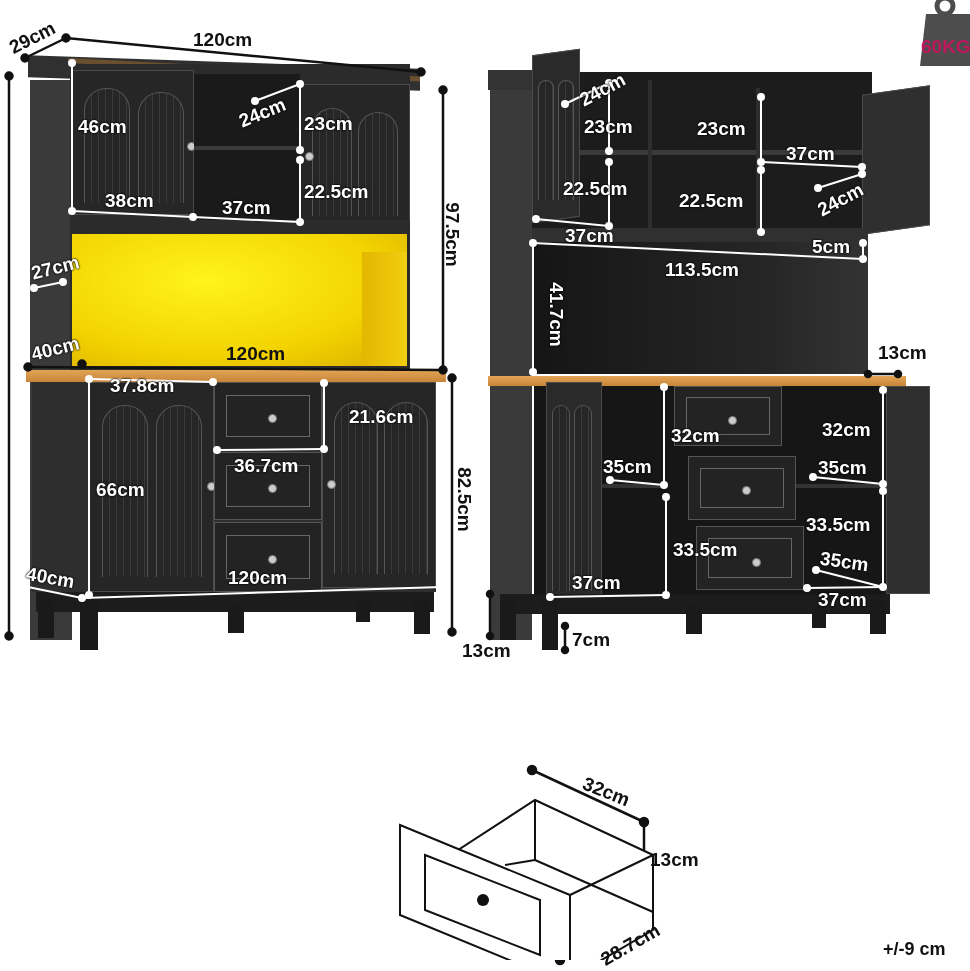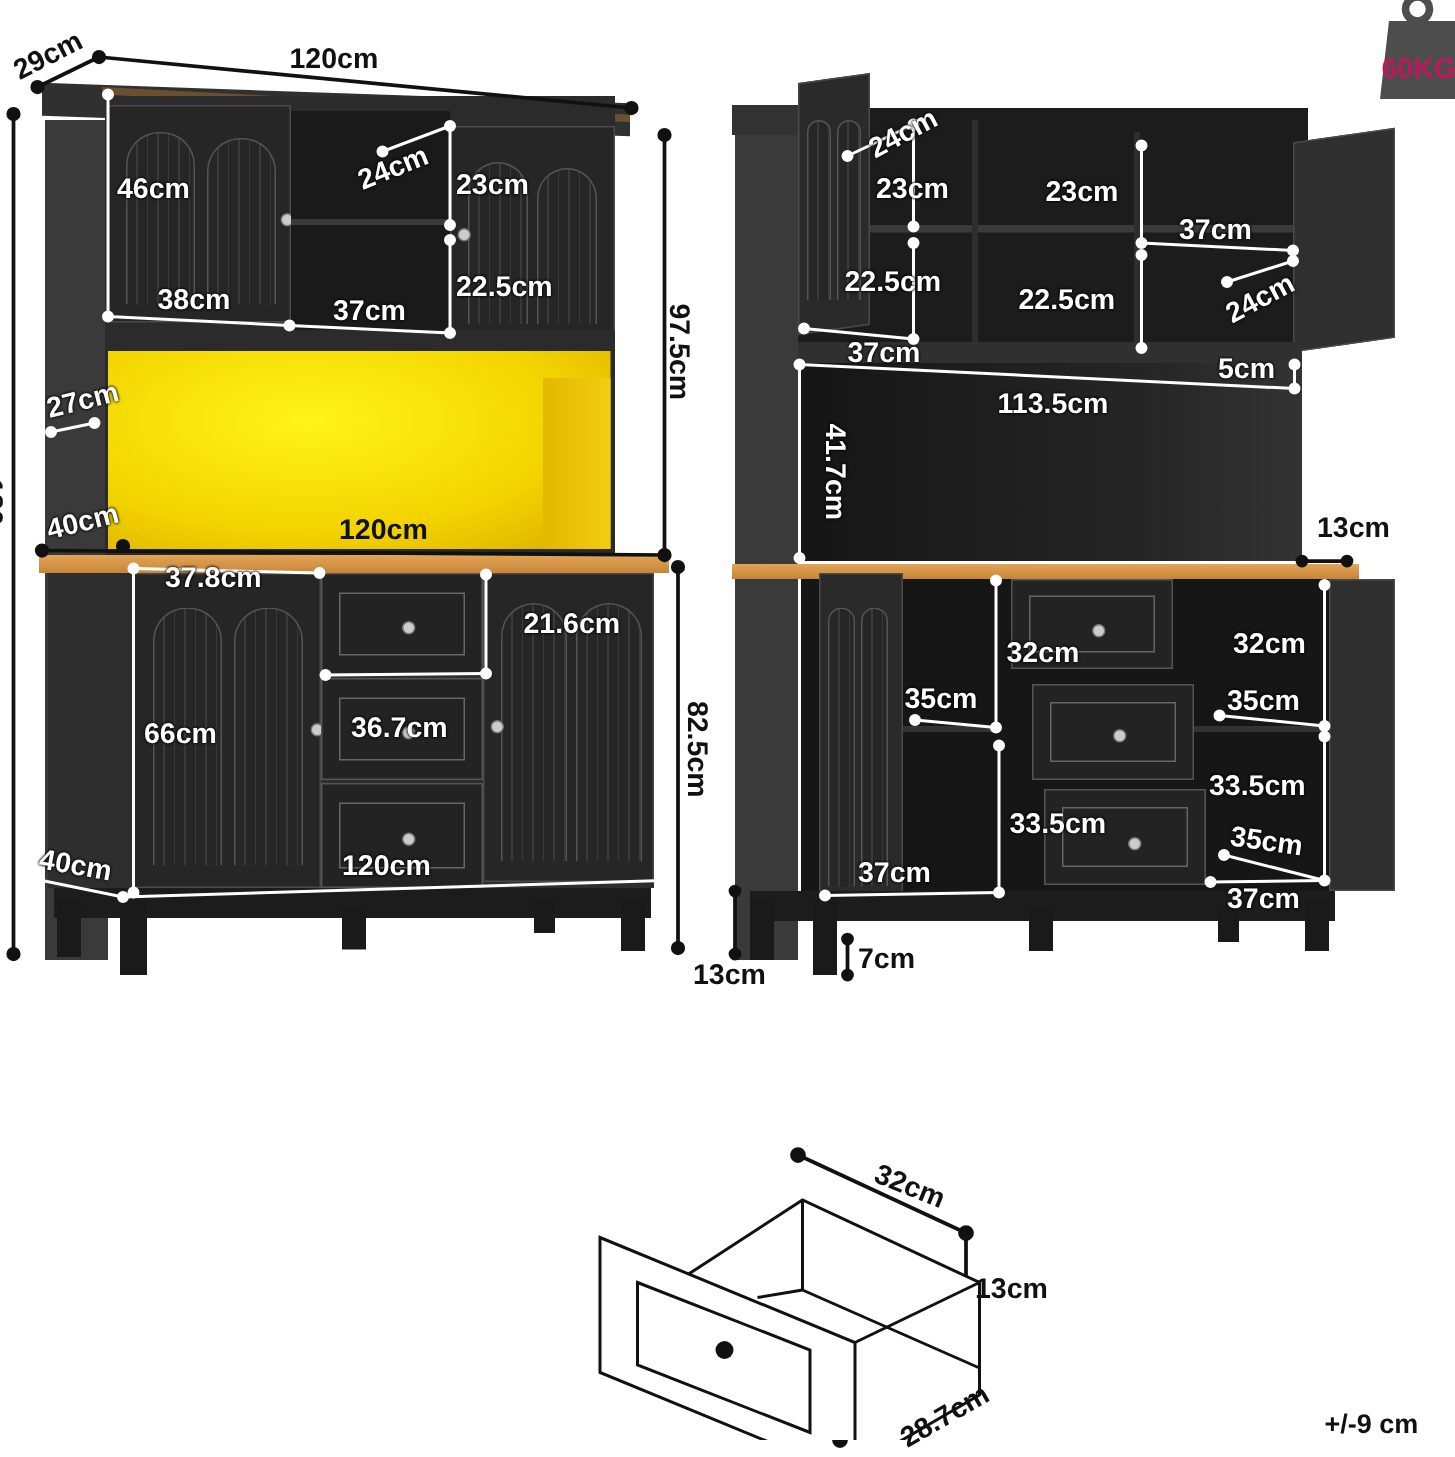--- a/index.html
+++ b/index.html
@@ -271,21 +271,21 @@
 <span class="lbl w" style="left:105px;top:191px;">38cm</span>
 <span class="lbl w" style="left:222px;top:198px;">37cm</span>
 <span class="lbl w" style="left:238px;top:103px;transform:rotate(-22deg);">24cm</span>
 <span class="lbl w" style="left:304px;top:114px;">23cm</span>
 <span class="lbl w" style="left:304px;top:182px;">22.5cm</span>
 <span class="lbl w" style="left:31px;top:258px;transform:rotate(-14deg);">27cm</span>
 <span class="lbl w" style="left:31px;top:339px;transform:rotate(-14deg);">40cm</span>
 <span class="lbl k" style="left:226px;top:344px;">120cm</span>
 <span class="lbl w" style="left:110px;top:376px;">37.8cm</span>
 <span class="lbl w" style="left:349px;top:407px;">21.6cm</span>
-<span class="lbl w" style="left:234px;top:456px;margin-top:20px;">36.7cm</span>
+<span class="lbl w" style="left:234px;top:456px;">36.7cm</span>
 <span class="lbl w" style="left:96px;top:480px;">66cm</span>
 <span class="lbl k" style="left:432px;top:490px;transform:rotate(90deg);">82.5cm</span>
 <span class="lbl w" style="left:26px;top:568px;transform:rotate(10deg);">40cm</span>
 <span class="lbl w" style="left:228px;top:568px;">120cm</span>
 
 <span class="lbl w" style="left:578px;top:80px;transform:rotate(-28deg);">24cm</span>
 <span class="lbl w" style="left:584px;top:117px;">23cm</span>
 <span class="lbl w" style="left:563px;top:179px;">22.5cm</span>
 <span class="lbl w" style="left:565px;top:226px;">37cm</span>
 <span class="lbl w" style="left:697px;top:119px;">23cm</span>

